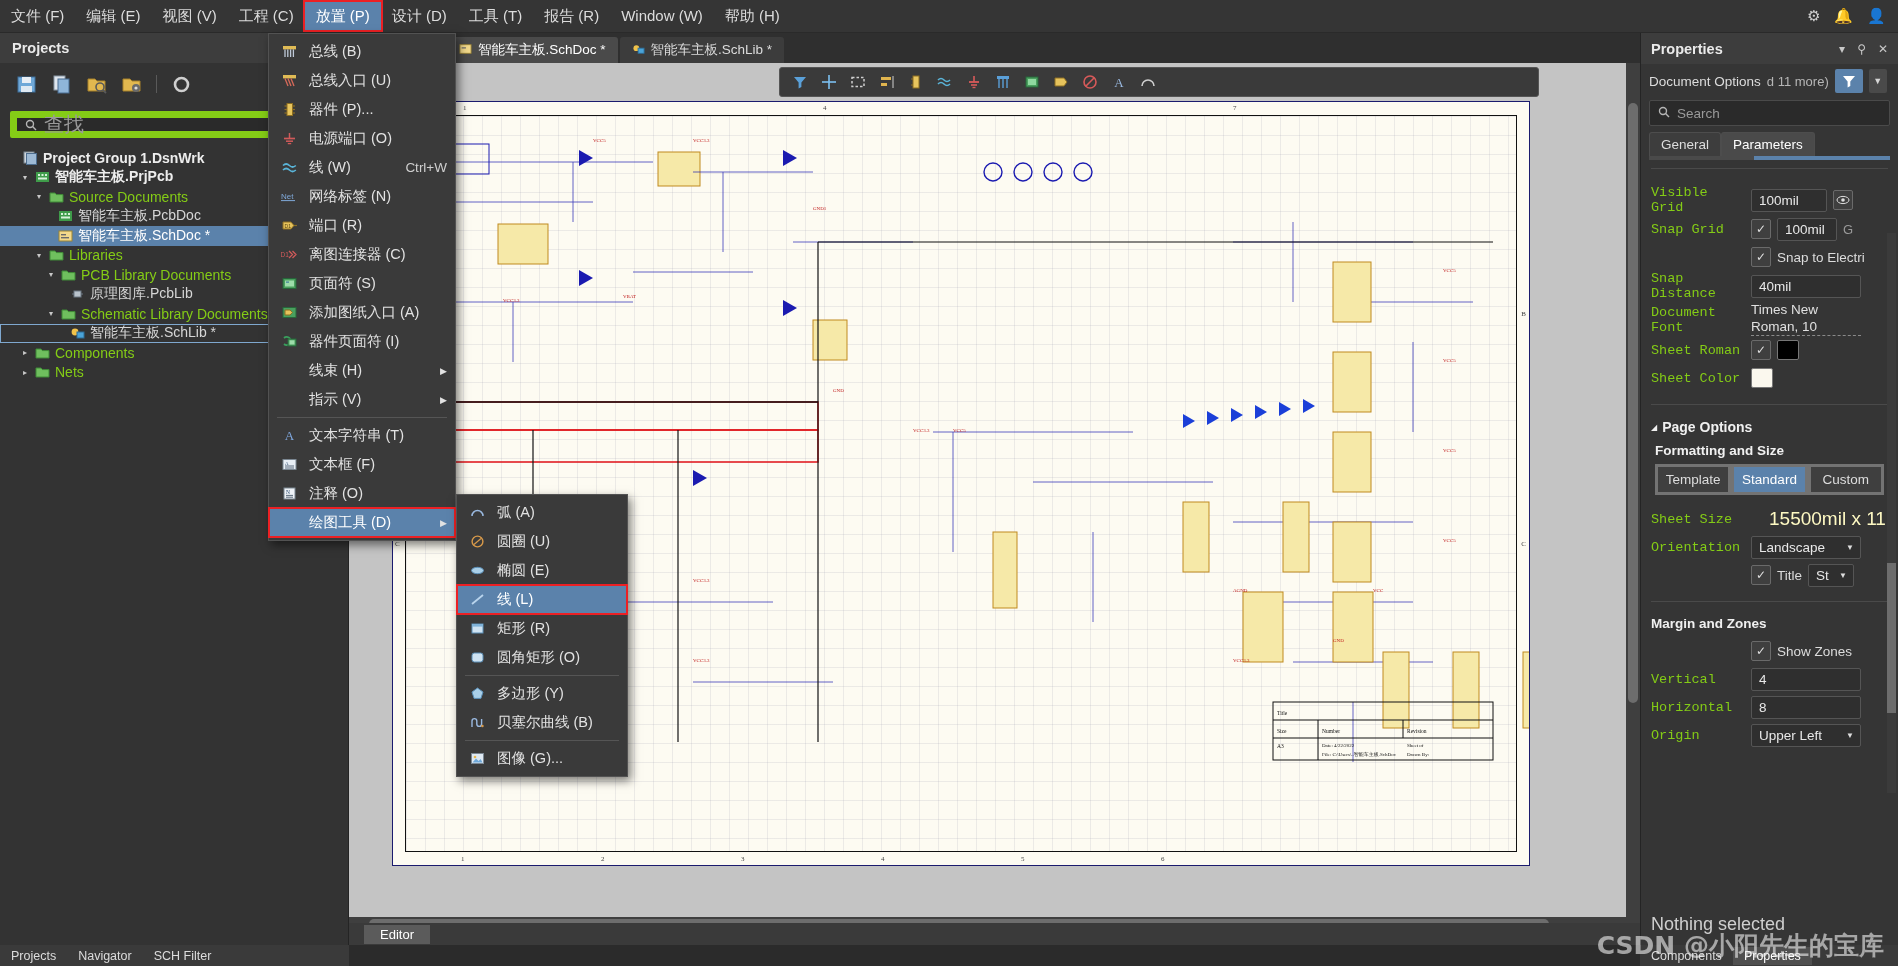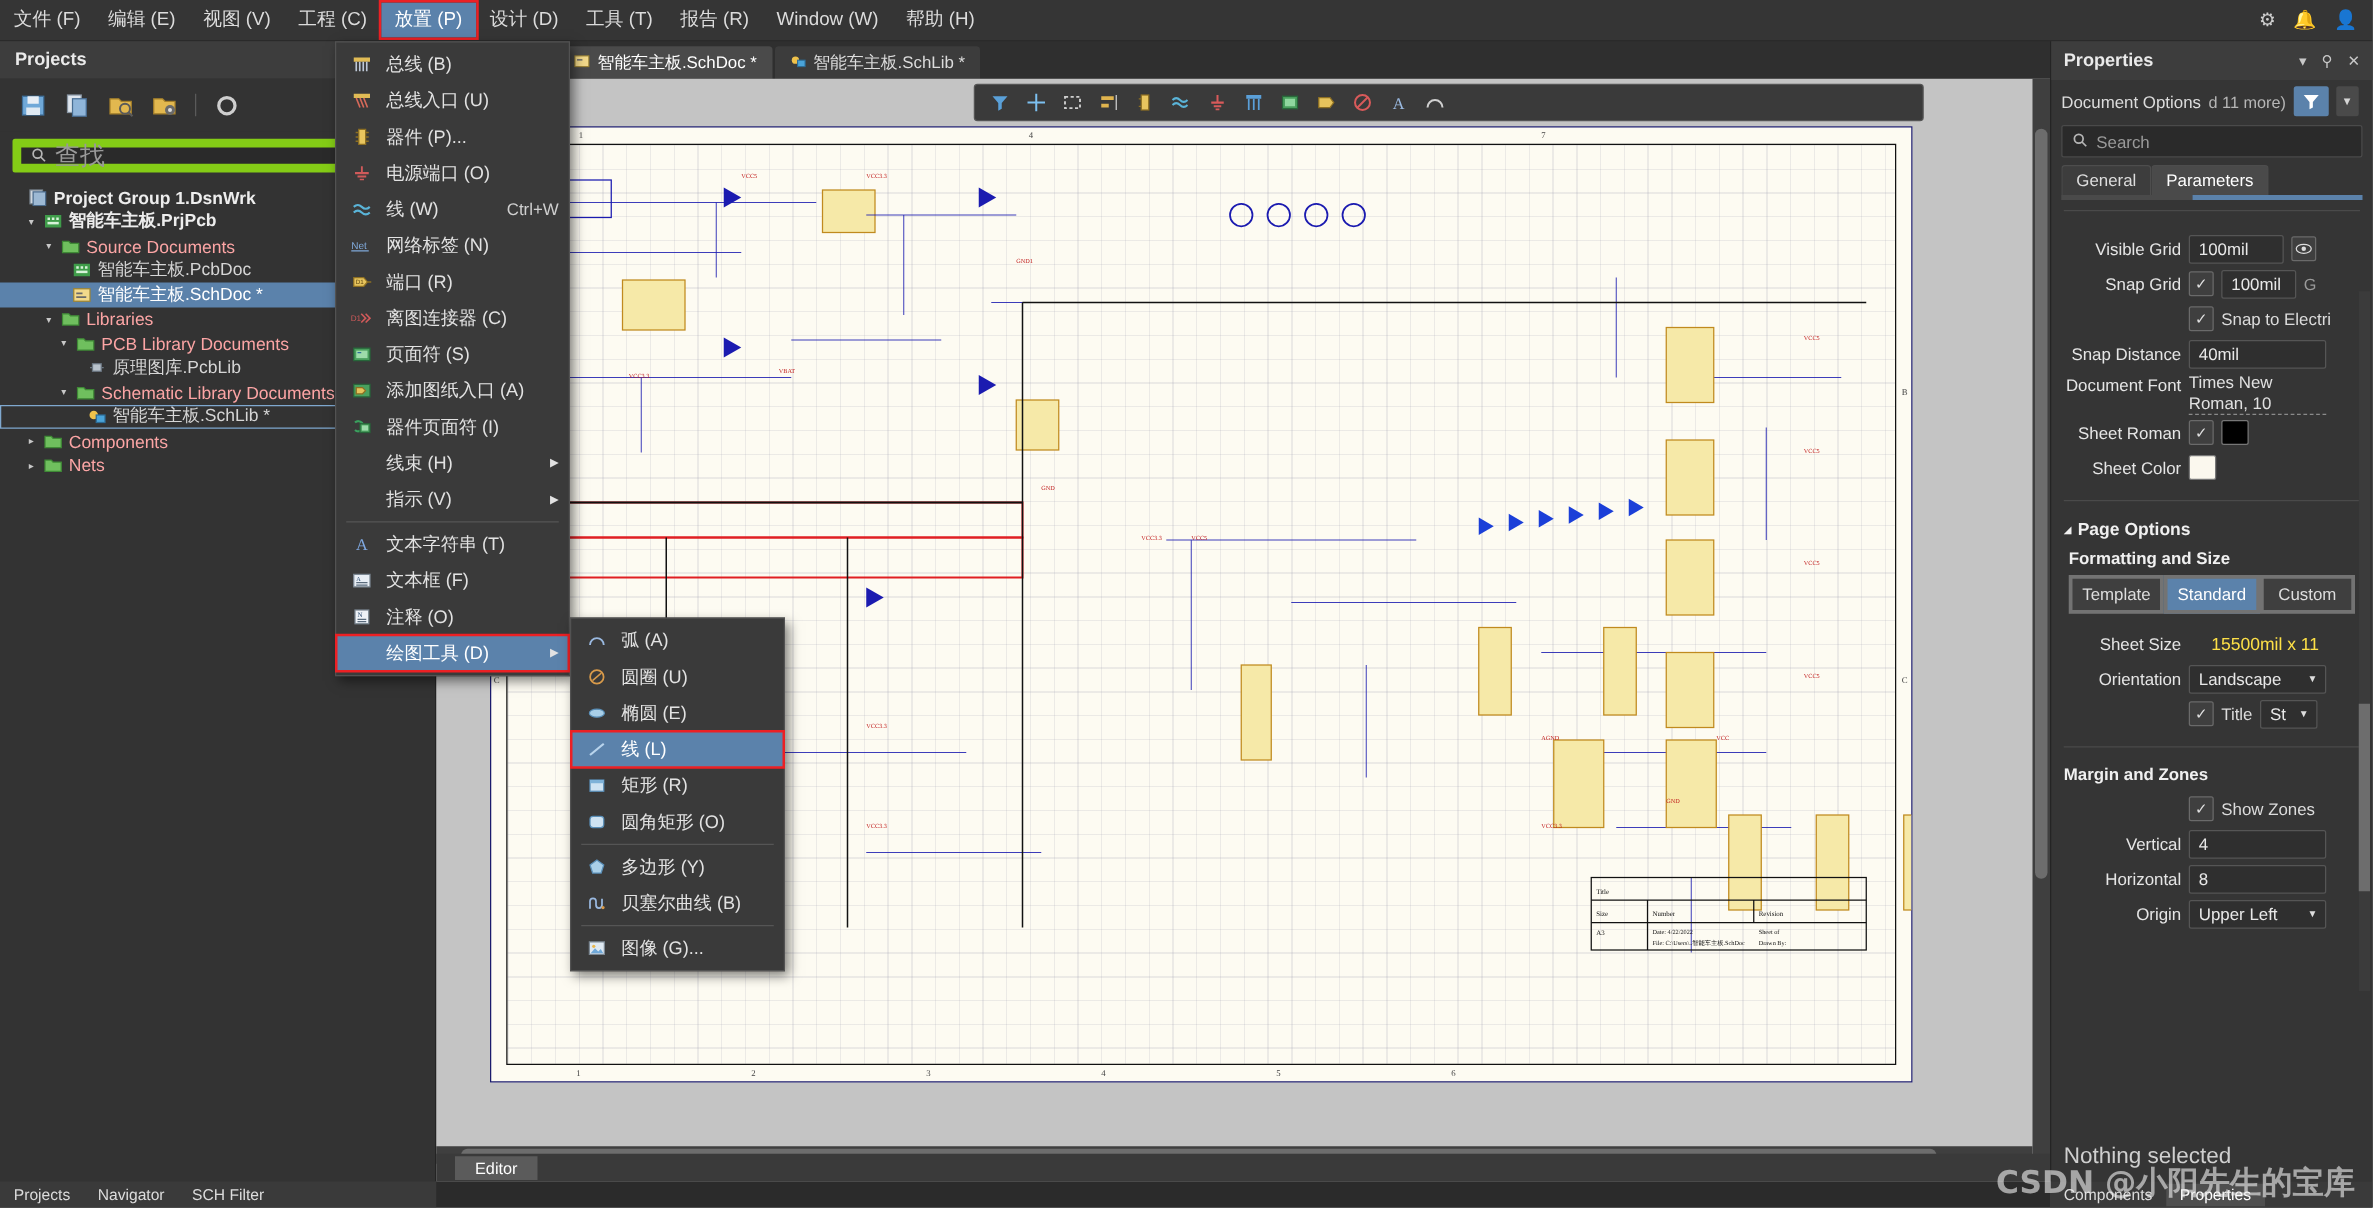--- a/index.html
+++ b/index.html
@@ -55,21 +55,21 @@
   .trow {
     height:19.5px; display:flex; align-items:center; gap:5px;
     padding-left:8px; white-space:nowrap; cursor:default;
   }
   .trow .tw { font-size:8px; color:#c8c8c8; width:10px; display:inline-block;
     text-align:center; }
   .trow .ticon { width:15px; height:14px; display:inline-block; flex:none; }
   .trow.sel { background:#5b82ab; color:#fff; }
   .trow.outlined { outline:1px solid #7fa8cf; outline-offset:-1px; }
   .bold { font-weight:bold; color:#ededed; }
-  .grn { color:#fca5a5; }
+  .grn { color:#84cc16; }
 
   .leftbottom-tabs {
     position:absolute; left:0; top:945px; width:349px; height:21px;
     background:#3a3a3a; display:flex; align-items:center; gap:0;
     font-size:12.5px;
   }
   .leftbottom-tabs div { padding:2px 11px; color:#dcdcdc; cursor:pointer; }
 
   
   .doctabs {
@@ -165,22 +165,22 @@
     padding:4px 11px; font-size:13.5px; background:#3d3d3d; color:#ddd;
     border:1px solid #4d4d4d; border-bottom:none; cursor:pointer;
     border-top-left-radius:3px; border-top-right-radius:3px;
   }
   .rp-tabs div.sel { background:#4a4a4a; color:#fff; }
   .rp-underline { height:4px; margin:0 8px; display:flex; }
   .rp-underline .a { flex:1; background:#4a4a4a; }
   .rp-underline .b { flex:1.3; background:#5b82ab; }
   .rp-section { padding:8px 10px 4px 10px; }
   .prow { display:flex; align-items:center; min-height:28px; gap:6px; }
-  .plabel { width:94px; text-align:right; color:#e5e5e5; font-size:13.5px;
-     flex:none; }
+  .plabel { width:94px; color:#84cc16; font-size:13.5px;
+     flex:none;font-family:Liberation Mono, monospace; }
   .pfield {
     background:#2f2f2f; border:1px solid #555; border-radius:2px;
     height:23px; display:flex; align-items:center; padding:0 7px;
     color:#e8e8e8; font-size:13.5px;
   }
   .chk {
     width:20px; height:20px; background:#3f3f3f; border:1px solid #6a6a6a;
     border-radius:2px; display:flex; align-items:center; justify-content:center;
     color:#e0e0e0; font-size:12px; flex:none; cursor:pointer;
   }
@@ -767,21 +767,21 @@
     <div class="subhead">Formatting and Size</div>
     <div class="segbtns">
       <div>Template</div>
       <div class="sel">Standard</div>
       <div>Custom</div>
     </div>
 
     <div class="rp-section" style="padding-top:2px">
       <div class="prow">
         <span class="plabel">Sheet Size</span>
-        <span style="color:#fde047;font-size:14px;padding-left:18px;">15500mil  x  11</span>
+        <span style="color:#fef9c3;font-size:19px;padding-left:18px;">15500mil  x  11</span>
       </div>
       <div class="prow">
         <span class="plabel">Orientation</span>
         <span class="pfield dd" style="width:110px">
           <span>Landscape</span>
           <span class="arrow">▼</span>
         </span>
       </div>
       <div class="prow">
         <span class="plabel"></span>

